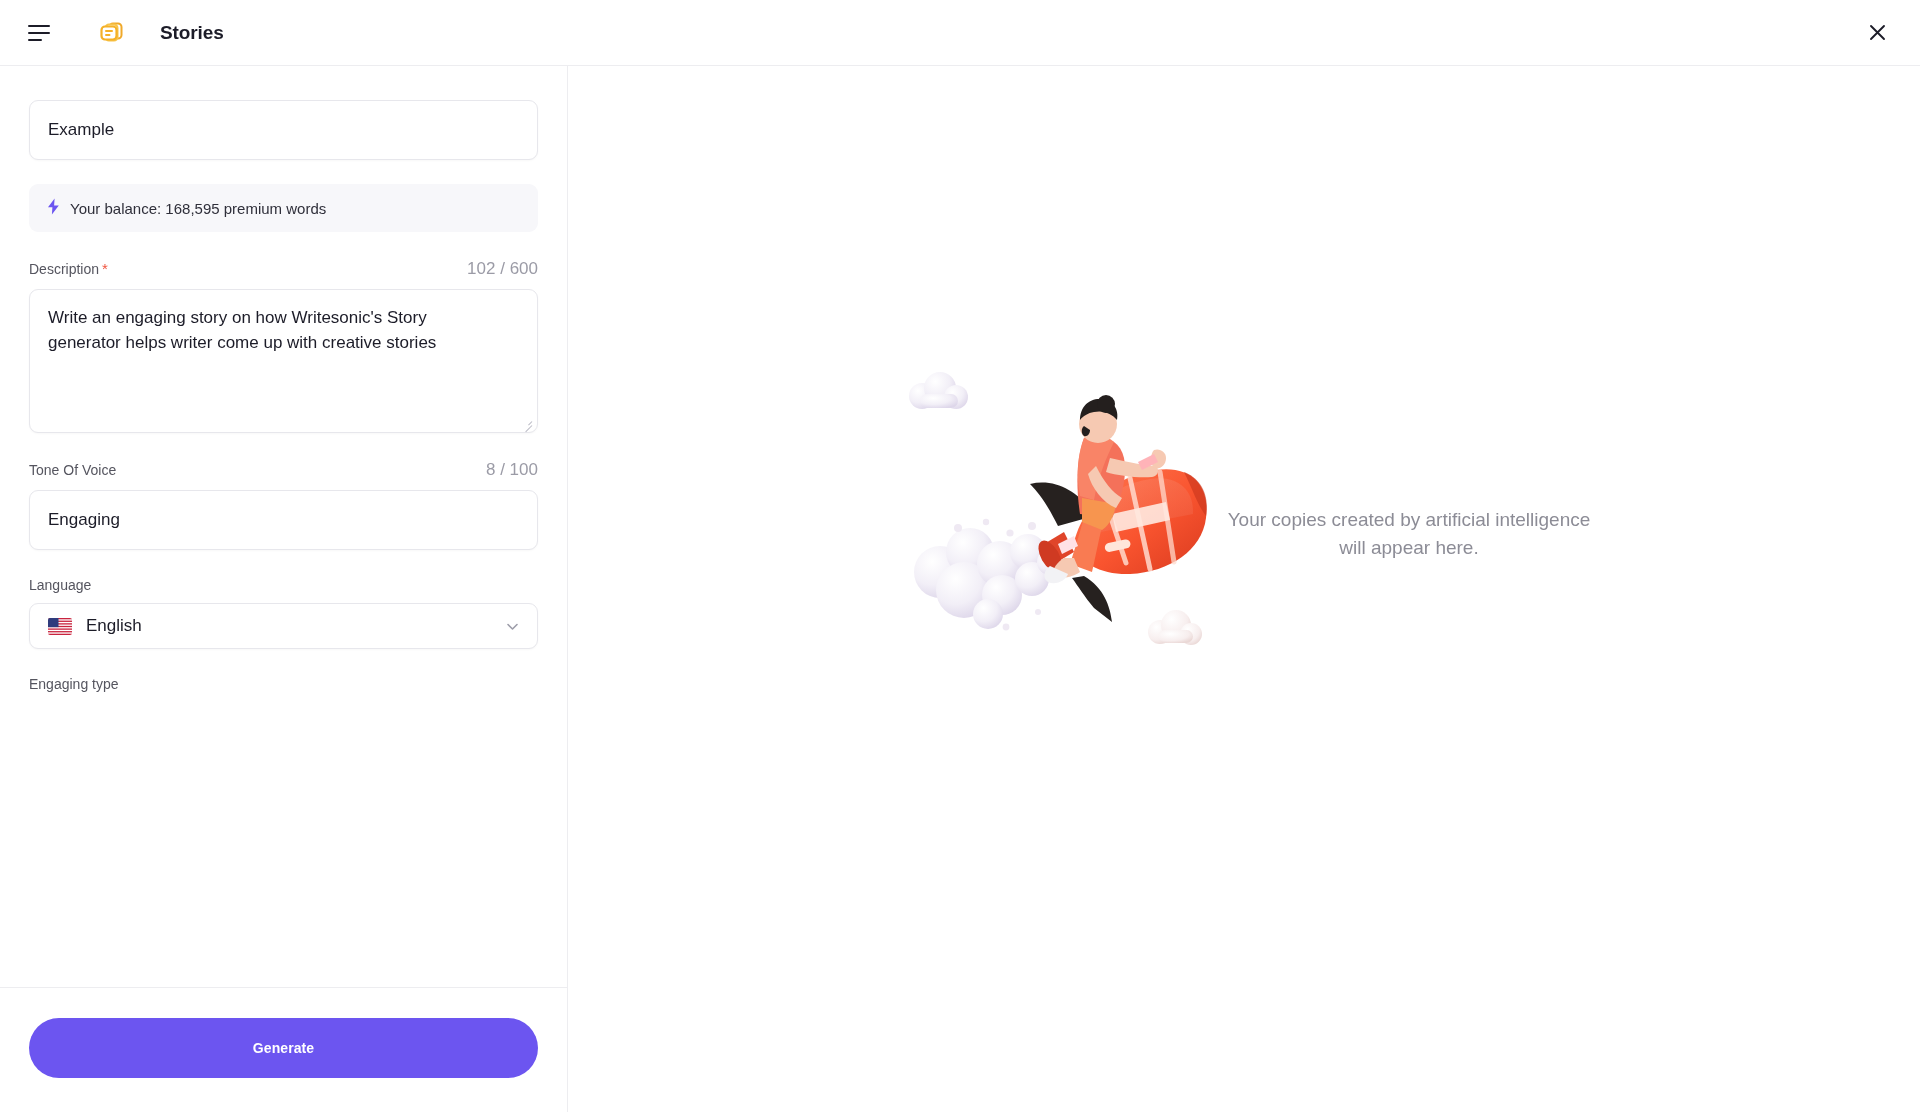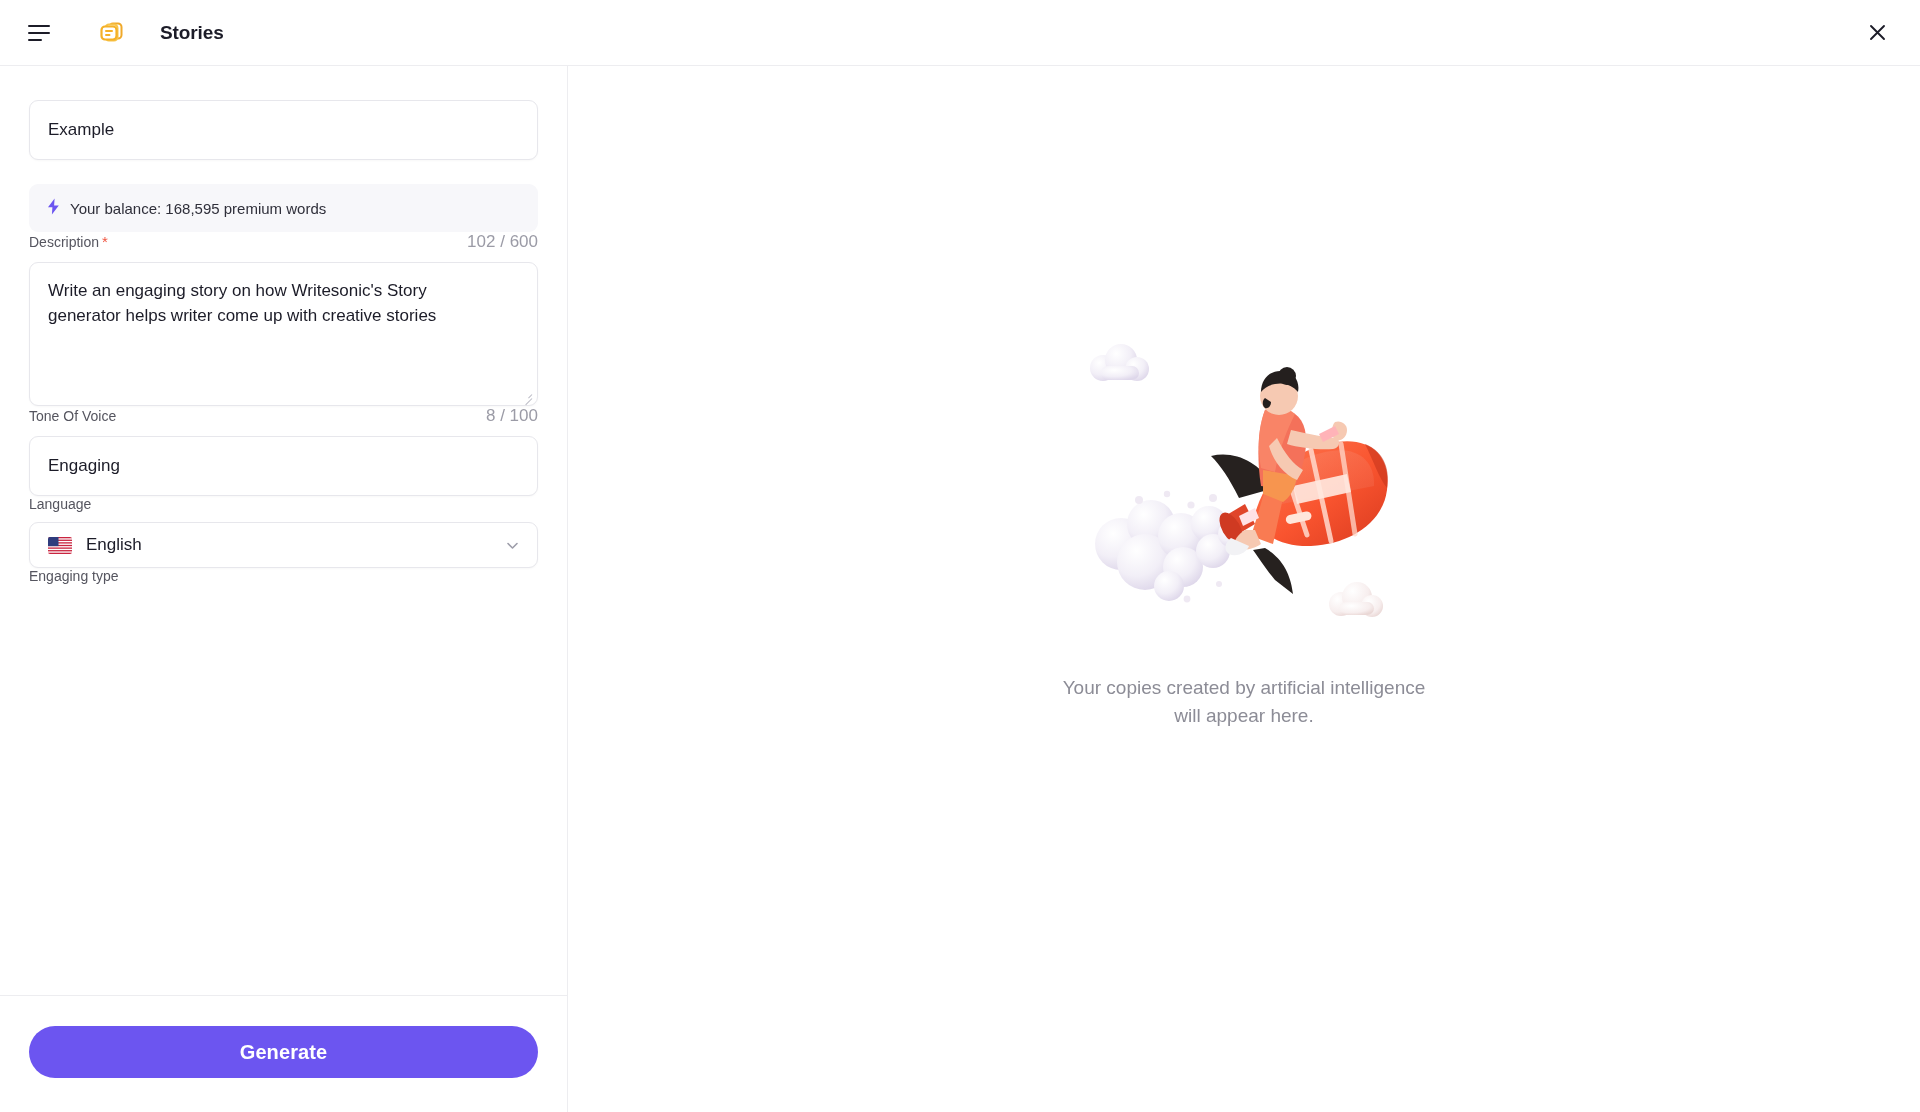--- a/index.html
+++ b/index.html
@@ -144,20 +144,21 @@
   }
   .balance-bar .balance-text {
     font-size: 15px;
     color: #2f2f3a;
   }
 
   .label-row {
     display: flex;
     align-items: baseline;
     justify-content: space-between;
+    margin-top: 27px;
     margin-bottom: 10px;
   }
   .field-label {
     font-size: 14px;
     color: #55555f;
   }
   .req-star {
     color: #f0543f;
     font-size: 15px;
     margin-left: 3px;
@@ -235,37 +236,36 @@
     display: flex;
     align-items: center;
   }
 
   .left-footer {
     border-top: 1px solid #ededf0;
     padding: 30px 29px 34px 29px;
   }
   .generate-btn {
     width: 100%;
-    height: 52px;
+    height: 60px;
     background: #6c55f0;
     border: none;
     border-radius: 30px;
     color: #ffffff;
-    font-size: 20px;
+    font-size: 14px;
     font-weight: bold;
     font-family: "Liberation Sans", sans-serif;
     cursor: pointer;
     letter-spacing: 0.1px;
   }
 
   
   .right-panel {
     flex: 1;
     display: flex;
-    flex-direction: column;
     align-items: center;
     justify-content: center;
     background: #ffffff;
     padding-bottom: 110px;
   }
 
   .illustration {
     width: 330px;
     height: 300px;
     margin-bottom: 36px;

